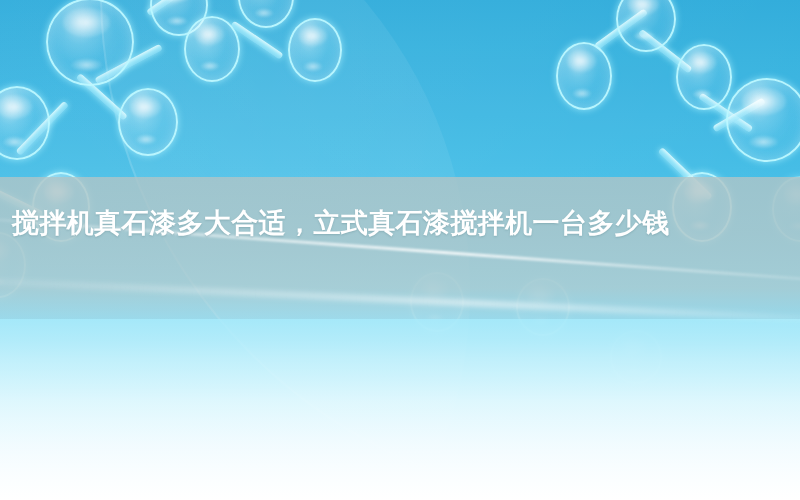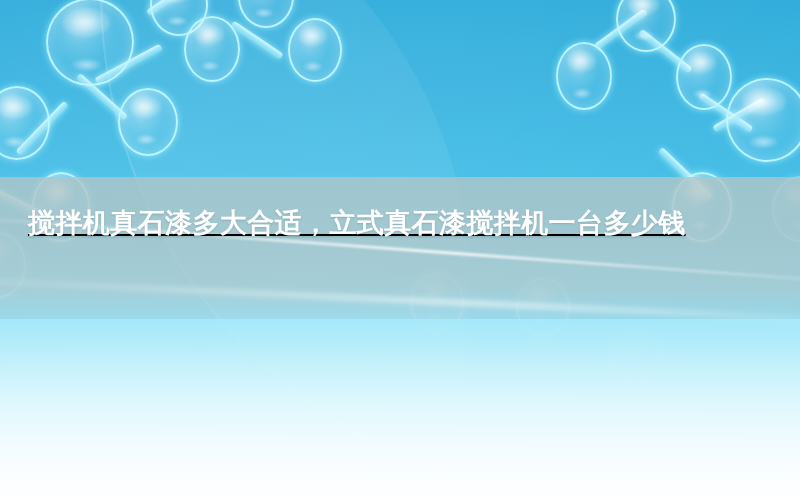--- a/index.html
+++ b/index.html
@@ -140,21 +140,21 @@
     background:linear-gradient(to bottom,
        rgba(173,235,250,.88) 0%,
        rgba(205,243,252,.82) 22%,
        rgba(229,249,254,.80) 46%,
        rgba(244,252,255,.85) 70%,
        rgba(255,255,255,.96) 100%);
   }
 
   
   .title-wrap{
-    position:absolute;left:28px;top:198px;width:748px;text-decoration:underline;
+    position:absolute;left:12px;top:198px;width:748px;
   }
   .title{
     margin:0;
     color:#ffffff;
     font-family:"DejaVu Sans","Liberation Sans",sans-serif;
     font-size:27px;
     font-weight:700;
     line-height:50px;
     letter-spacing:.4px;
     text-shadow:0 1px 2px rgba(70,110,120,.28);

